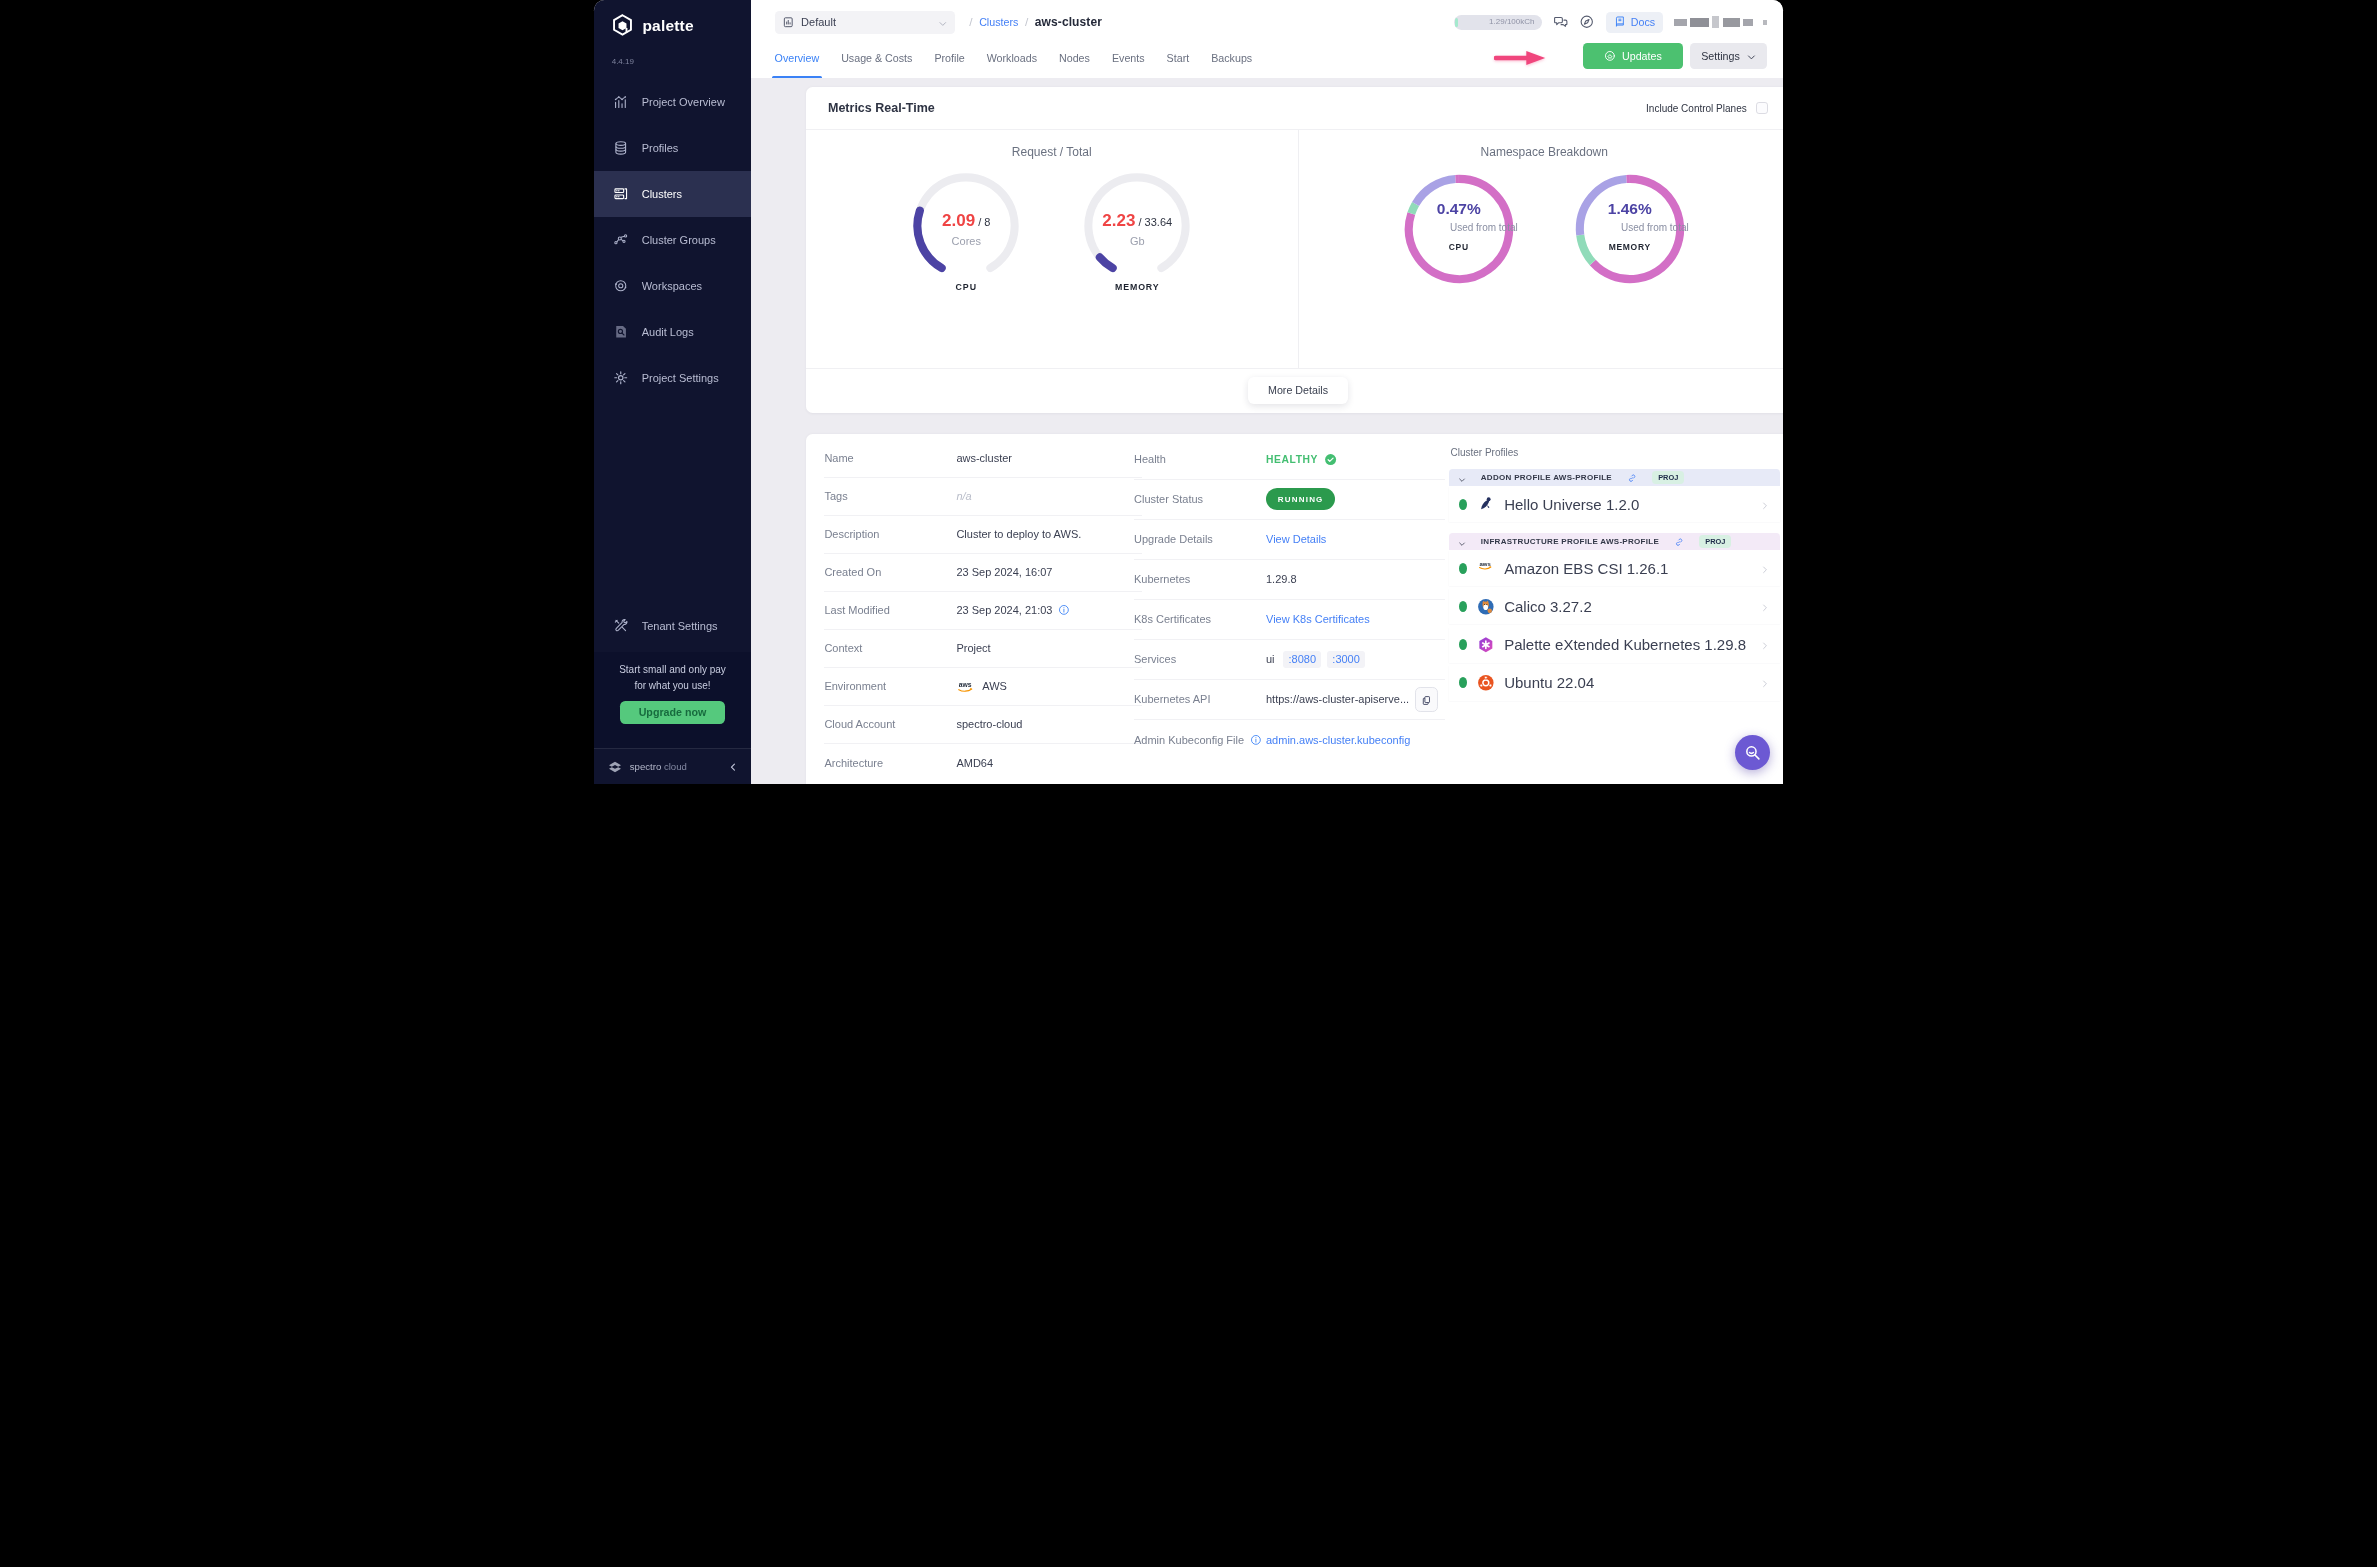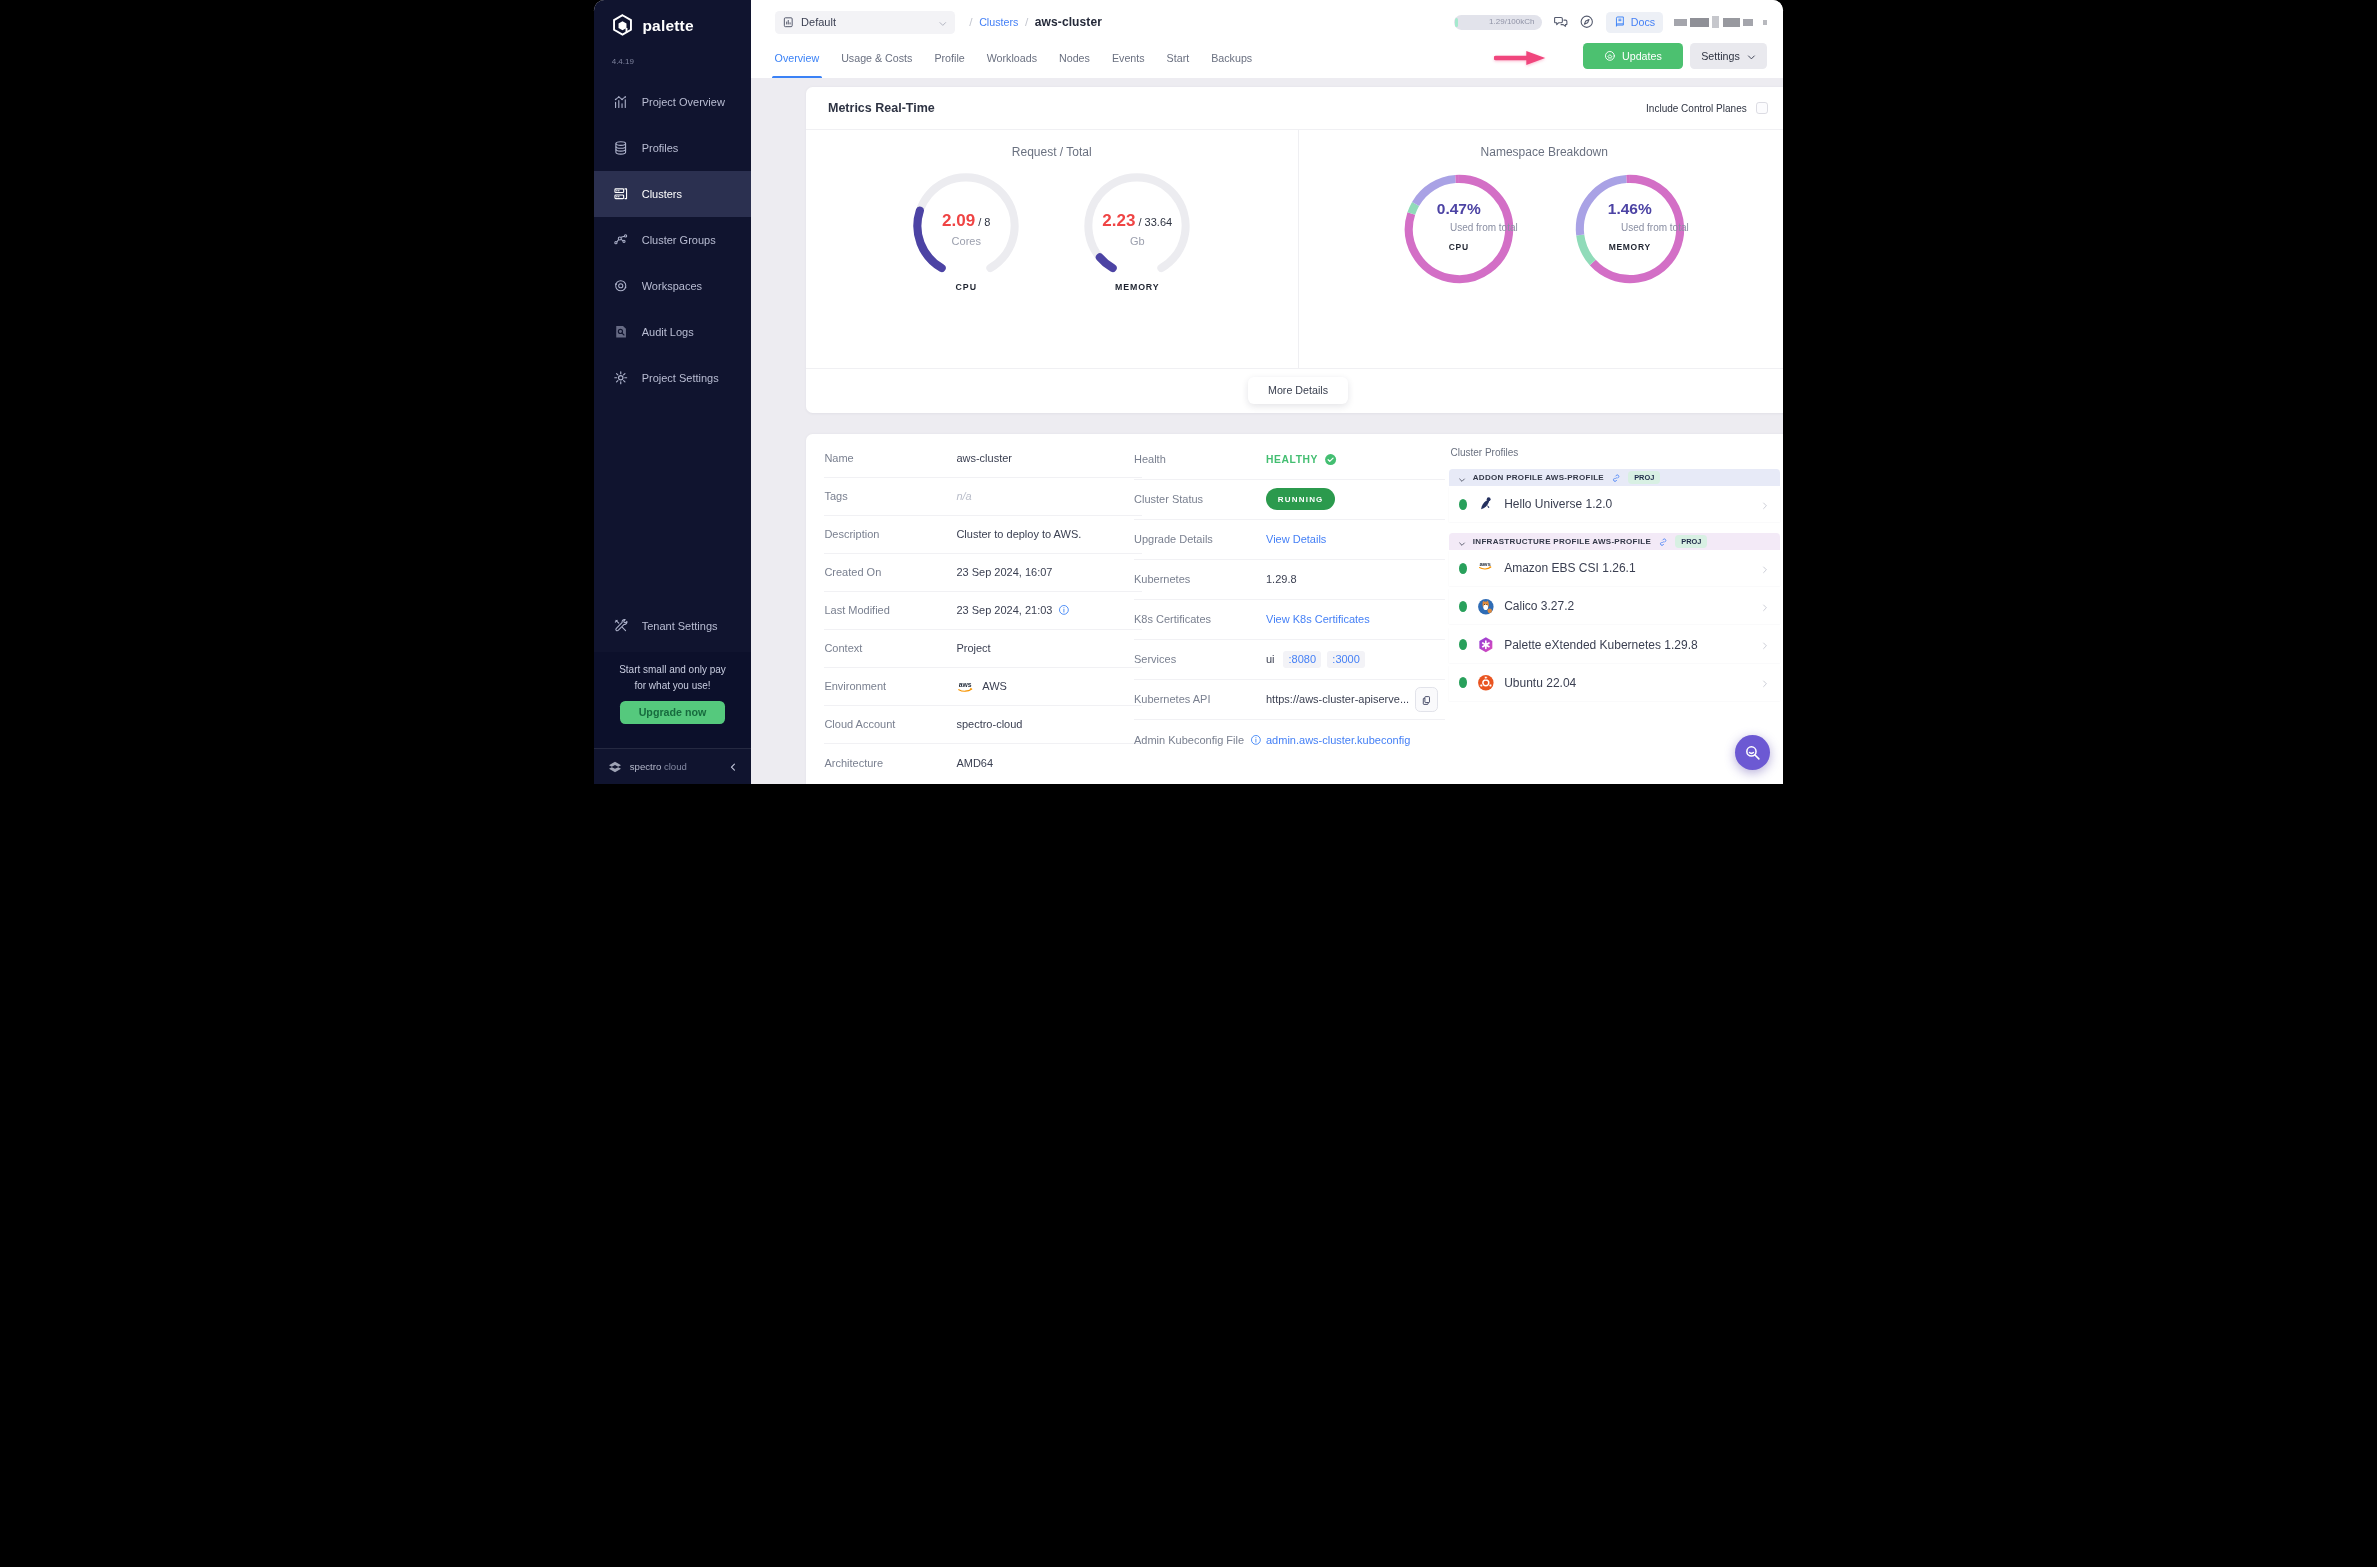--- a/index.html
+++ b/index.html
@@ -117,35 +117,35 @@
   .api-url { max-width:185px; overflow:hidden; white-space:nowrap; }
   .copy-btn { width:23px; height:25px; border:0.7px solid #E2E3EA; background:#FAFAFC; border-radius:5.2px; display:flex;
               align-items:center; justify-content:center; cursor:pointer; flex:0 0 auto; }
   .copy-btn svg { width:11px; height:11px; color:#2A3050; }
   .info-i { width:11.8px; height:11.8px; color:#3B82F6; flex:0 0 auto; cursor:pointer; }
   .aws-mini { width:20px; height:12.5px; }
 
   
   #profiles-pane { position:absolute; left:643px; top:7.4px; width:331px; }
   .prof-title { font-size:10px; color:#6A7180; margin:5.9px 0 10.3px 1.5px; }
-  .prof-head { display:flex; align-items:center; gap:7px; height:17.7px; padding:0 8.8px; border-radius:3.7px 3.7px 0 0; }
+  .prof-head { display:flex; align-items:center; gap:15px; height:17.7px; padding:0 8.8px; border-radius:3.7px 3.7px 0 0; }
   .prof-head.addon { background:#E7EAF7; }
   .prof-head.infra { background:#F3EAF7; }
   .ph-chev { width:8px; height:8px; color:#3A3F51; flex:0 0 auto; }
   .ph-text { font-size:8px; font-weight:bold; color:#333848; letter-spacing:0.3px; }
   .ph-link { width:10.3px; height:10.3px; color:#4580F6; }
   .ph-badge { background:#D8F0E3; color:#1E2B49; font-size:7.4px; font-weight:bold; padding:2.2px 5.9px; border-radius:3.7px; }
   .prof-row { display:flex; align-items:center; gap:9.6px; height:36px; padding:0 10.3px; background:#FFF; margin-bottom:2.2px;
               box-shadow:0 0.7px 1.5px rgba(25,25,60,.06); cursor:pointer; }
   .prof-row:last-child { margin-bottom:0; }
   .prof-group { margin-bottom:10.3px; }
   .prof-group:last-child { margin-bottom:0; }
   .p-dot { width:8px; height:11px; border-radius:50%; background:#28A05B; flex:0 0 auto; }
   .p-ico { width:17.7px; height:17.7px; flex:0 0 auto; }
-  .p-name { font-size:12px; color:#3A3F51; }
+  .p-name { font-size:15px; color:#3A3F51; }
   .p-chev { margin-left:auto; width:9.6px; height:9.6px; color:#C9CBD4; }
 
   
   .fab { position:absolute; left:1141px; top:735px; width:35px; height:35px; border-radius:50%; background:#6C59D3;
          display:flex; align-items:center; justify-content:center; box-shadow:0 2.9px 10.3px rgba(70,50,160,.4); cursor:pointer; z-index:8; }
   .fab svg { width:17px; height:17px; color:#FFF; }
 </style>
 </head>
 <body>
 

